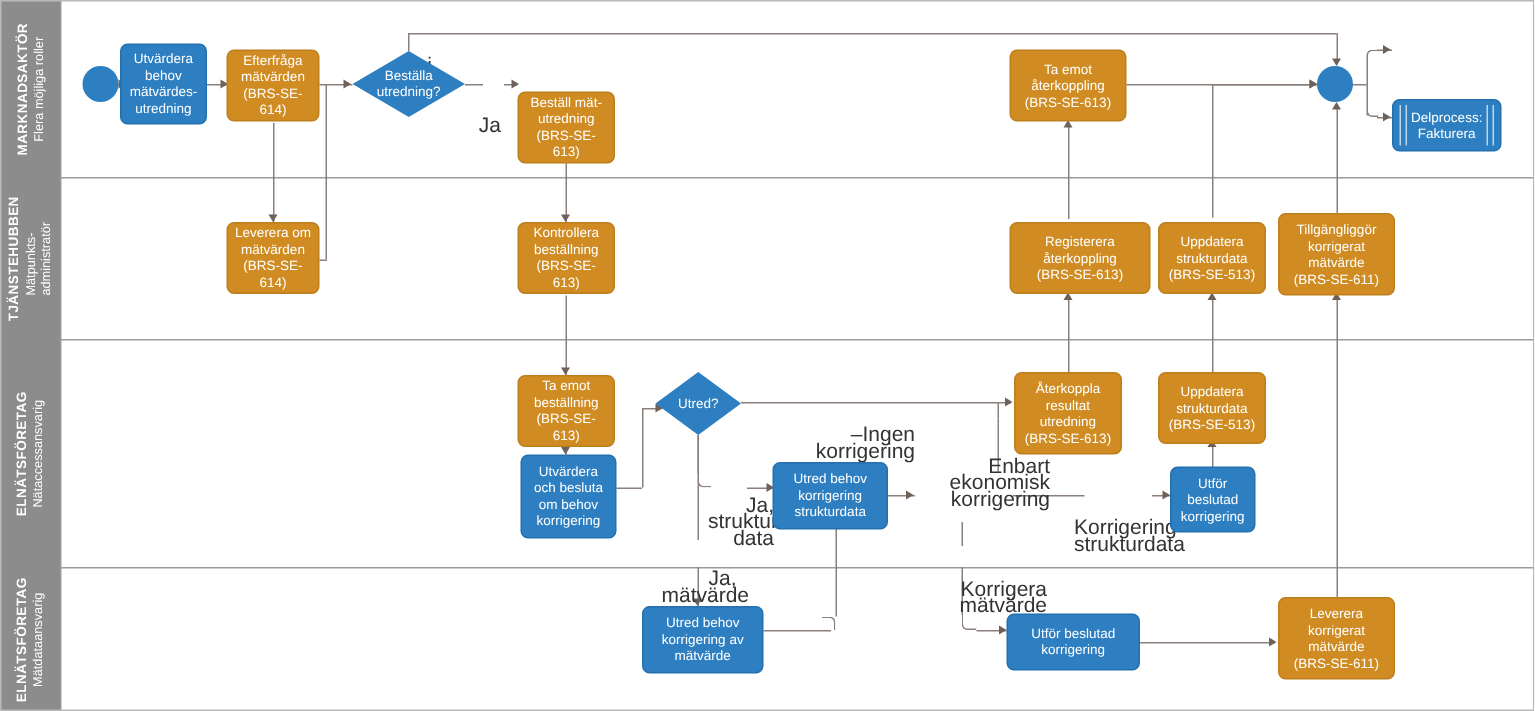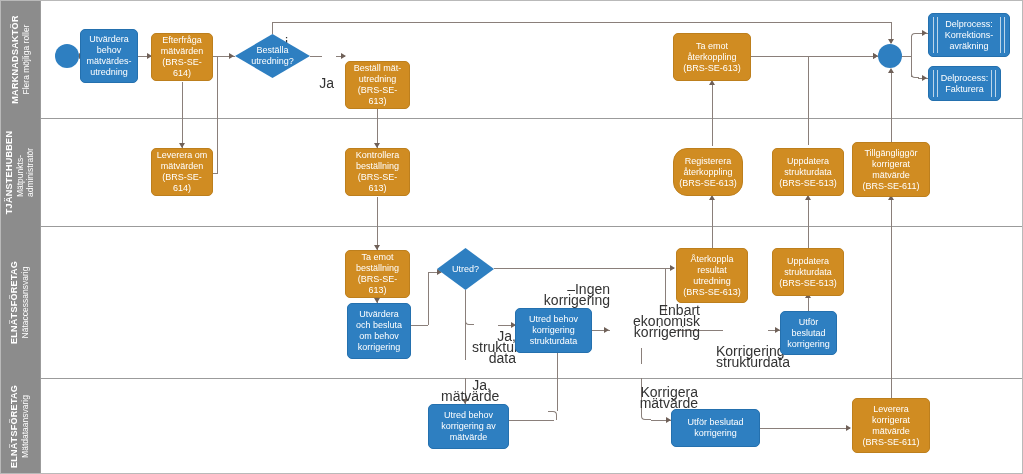--- a/index.html
+++ b/index.html
@@ -243,27 +243,20 @@
   <div class="node orange" style="left:673px;top:33px;width:78px;height:48px;">
     <div>
       <span>Ta emot</span>
       <span>återkoppling</span>
       <span>(BRS-SE-613)</span>
     </div>
   </div>
 
   <div class="circle" style="left:878px;top:44px;width:24px;height:24px;"></div>
 
-  <div class="subproc" style="left:928px;top:13px;width:82px;height:44px;">
-    <div class="lbl">
-      <span>Delprocess:</span>
-      <span>Korrektions-</span>
-      <span>avräkning</span>
-    </div>
-  </div>
 
   <div class="subproc" style="left:928px;top:66px;width:73px;height:35px;">
     <div class="lbl">
       <span>Delprocess:</span>
       <span>Fakturera</span>
     </div>
   </div>
 
   <div class="node orange" style="left:151px;top:148px;width:62px;height:48px;">
     <div>
@@ -274,21 +267,21 @@
   </div>
 
   <div class="node orange" style="left:345px;top:148px;width:65px;height:48px;text-align:center;">
     <div>
       <span>Kontrollera</span>
       <span>beställning</span>
       <span>(BRS-SE-613)</span>
     </div>
   </div>
 
-  <div class="node orange" style="left:673px;top:148px;width:70px;height:48px;border-radius:14px;">
+  <div class="node orange" style="left:673px;top:148px;width:94px;height:48px;">
     <div>
       <span>Registerera</span>
       <span>återkoppling</span>
       <span>(BRS-SE-613)</span>
     </div>
   </div>
 
   <div class="node orange" style="left:772px;top:148px;width:72px;height:48px;">
     <div>
       <span>Uppdatera</span>

